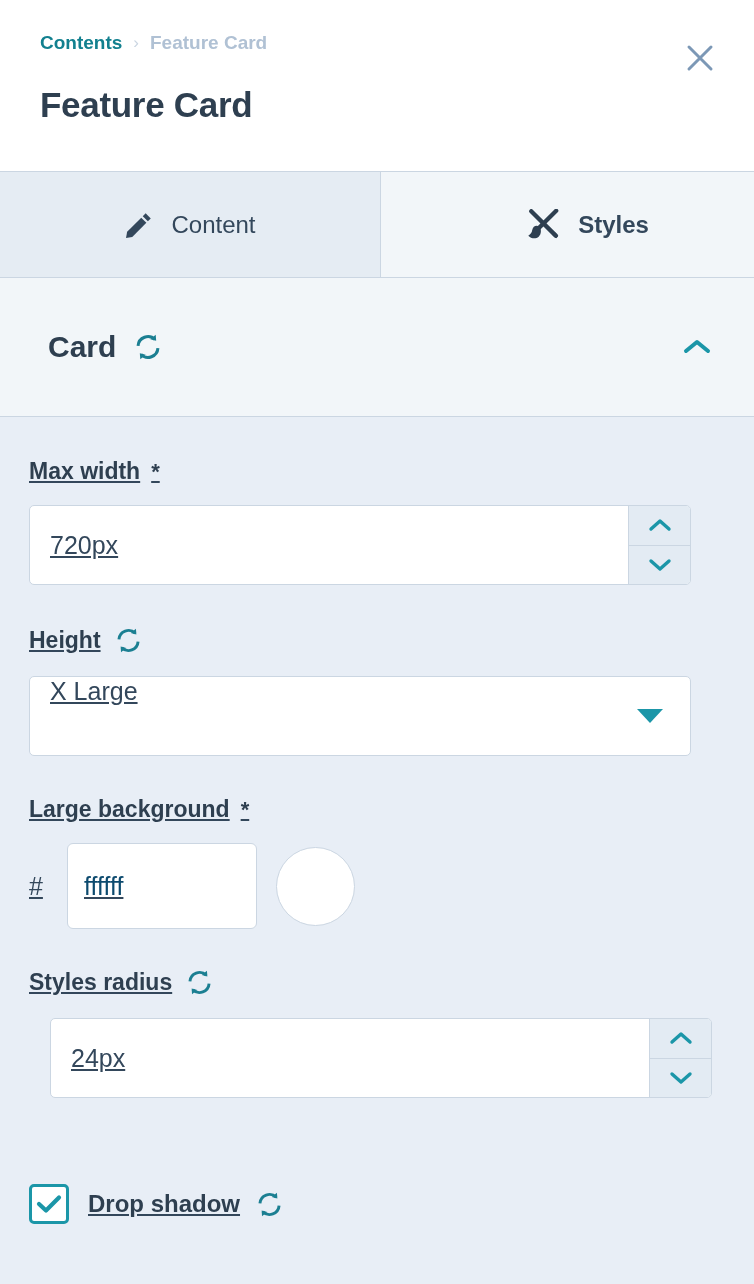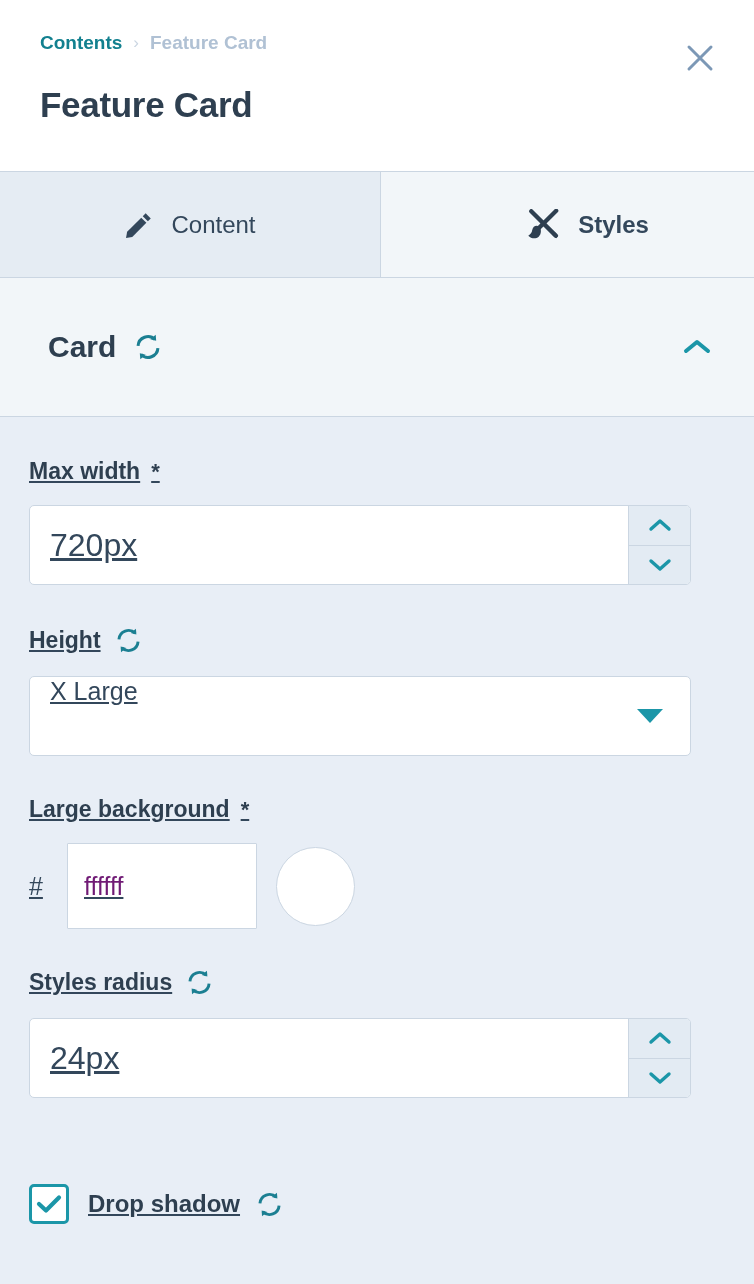--- a/index.html
+++ b/index.html
@@ -141,21 +141,21 @@
     border-radius: 5px;
     background: #ffffff;
     overflow: hidden;
   }
   .num-input {
     flex: 1;
     border: none;
     outline: none;
     background: transparent;
     font-family: "Liberation Sans", sans-serif;
-    font-size: 32px;
+    font-size: 25px;
     color: #33475b;
     padding: 0 20px;
   }
   .stepper {
     width: 62px;
     flex: 0 0 62px;
     display: flex;
     flex-direction: column;
     border-left: 1px solid #cbd6e2;
     background: #e3ebf3;
@@ -199,25 +199,25 @@
   .hash {
     font-size: 25px;
     color: #33475b;
     width: 38px;
     text-align: left;
   }
   .hex-input {
     width: 190px;
     height: 86px;
     border: 1px solid #cbd6e2;
-    border-radius: 1px;
+    border-radius: 6px;
     background: #ffffff;
     font-family: "Liberation Sans", sans-serif;
     font-size: 25px;
-    color: #701a75;
+    color: #0c4a6e;
     padding: 0 16px;
     outline: none;
   }
   .swatch {
     width: 79px;
     height: 79px;
     border-radius: 50%;
     border: 1px solid #cbd6e2;
     margin-left: 19px;
     cursor: pointer;
@@ -367,21 +367,21 @@
       <span>Styles radius</span>
       <span class="reset-icon">
         <svg width="27" height="27" viewBox="0 0 24 24">
           <path d="M3.5 11 A8.5 8.5 0 0 1 18 5.6" fill="none" stroke="#1b7f92" stroke-width="2.6"></path>
           <path d="M20.5 13 A8.5 8.5 0 0 1 6 18.4" fill="none" stroke="#1b7f92" stroke-width="2.6"></path>
           <path d="M18.6 1.5 L19 6.6 L14 5.4 Z" fill="#1b7f92"></path>
           <path d="M5.4 22.5 L5 17.4 L10 18.6 Z" fill="#1b7f92"></path>
         </svg>
       </span>
     </div>
-    <div class="num-wrap" style="margin-top:22px;">
+    <div class="num-wrap" style="margin-top:22px;margin-left:21px;">
       <input class="num-input" type="text" value="24px" style="">
       <div class="stepper">
         <div class="step-btn up">
           <svg width="26" height="16" viewBox="0 0 26 16">
             <path d="M4 12 L13 4 L22 12" fill="none" stroke="#1b96a8" stroke-width="3.4" stroke-linecap="round" stroke-linejoin="round"></path>
           </svg>
         </div>
         <div class="step-btn down">
           <svg width="26" height="16" viewBox="0 0 26 16">
             <path d="M4 4 L13 12 L22 4" fill="none" stroke="#1b96a8" stroke-width="3.4" stroke-linecap="round" stroke-linejoin="round"></path>

